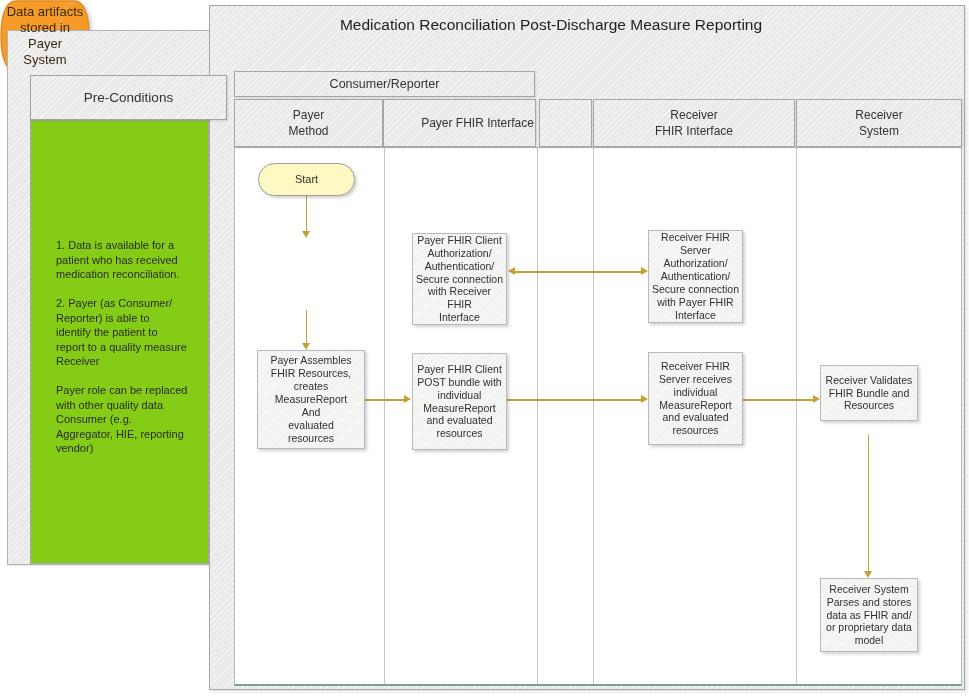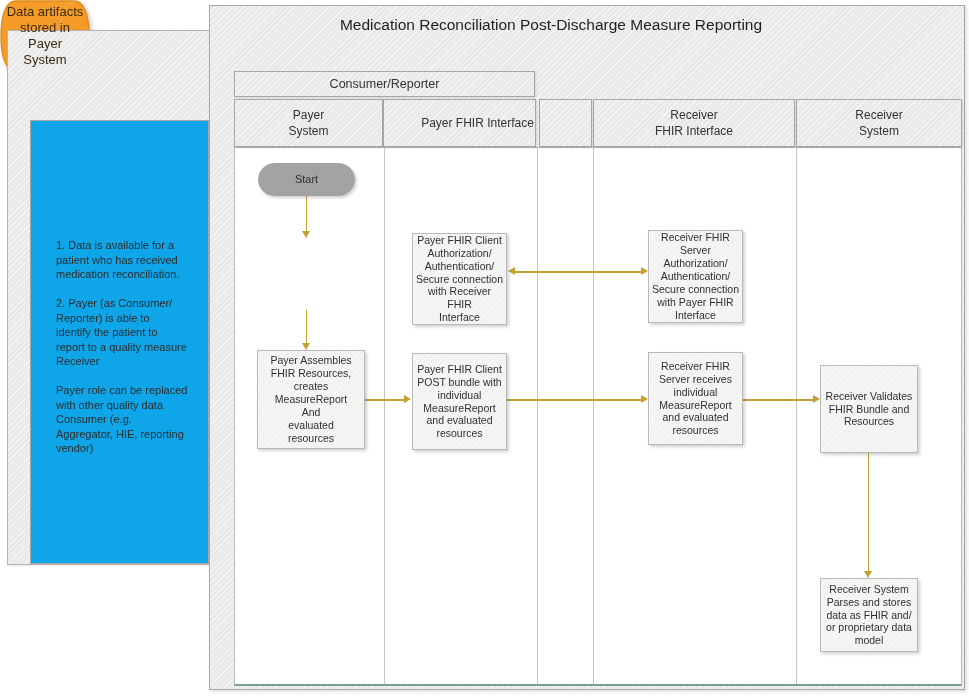--- a/index.html
+++ b/index.html
@@ -22,21 +22,21 @@
   }
   #precond-header {
     left:30px; top:75px; width:197px; height:45px; z-index:6;
     border:1px solid #a3a3a3;
     display:flex; align-items:center; justify-content:center;
     font-size:13.5px; color:#333;
     box-shadow:1px 1px 2px rgba(0,0,0,0.12);
   }
   #precond-body {
     left:30px; top:120px; width:179px; height:444px; z-index:2;
-    background:#0ea5e9; border:1px solid #a8a8a8;
+    background:#84cc16; border:1px solid #a8a8a8;
   }
   #precond-text {
     position:absolute; left:25px; top:117px; width:158px;
     font-size:11px; line-height:1.32; color:#2b2b2b;
     white-space:pre-line;
   }
 
   
   #main-frame {
     left:209px; top:5px; width:756px; height:685px; z-index:3;
@@ -78,36 +78,36 @@
     background:#f2f2f1;
     background-image:repeating-linear-gradient(135deg, rgba(255,255,255,0.5) 0px, rgba(255,255,255,0.5) 1px, transparent 1px, transparent 4px);
     border:1px solid #b9b9b9;
     box-shadow:2px 2px 3px rgba(0,0,0,0.18);
     display:flex; align-items:center; justify-content:center; text-align:center;
     font-size:10.5px; line-height:1.23; color:#303030;
     white-space:pre-line; padding:2px;
   }
   #node-start {
     left:258px; top:163px; width:97px; height:33px;
-    border-radius:17px; background:#a3a3a3; border:1px solid #9f9f9f;
+    border-radius:17px; background:#fef9c3; border:1px solid #9f9f9f;
     font-size:11px;
   }
   #node-data-artifacts { left:262px; top:238px; width:90px; height:72px; z-index:5; }
   #node-data-artifacts svg { position:absolute; left:0; top:0; filter:drop-shadow(2px 2px 2px rgba(0,0,0,0.25)); }
   #node-data-artifacts .cyl-label {
     position:absolute; left:4px; top:0; width:82px; height:72px; z-index:2;
     display:flex; align-items:center; justify-content:center; text-align:center;
     font-size:13px; line-height:1.23; color:#3a2a10; white-space:pre-line;
   }
   #node-payer-assembles    { left:257px; top:350px; width:108px; height:99px; }
   #node-payer-auth         { left:412px; top:233px; width:95px; height:92px; }
   #node-payer-post         { left:412px; top:353px; width:95px; height:97px; }
   #node-receiver-auth      { left:648px; top:230px; width:95px; height:93px; }
   #node-receiver-receives  { left:648px; top:352px; width:95px; height:93px; }
-  #node-receiver-validates { left:820px; top:365px; width:98px; height:88px; }
+  #node-receiver-validates { left:820px; top:365px; width:98px; height:56px; }
   #node-receiver-parses    { left:820px; top:578px; width:98px; height:74px; }
 
   
   .conn { position:absolute; z-index:4; background:#c3a135; }
   .conn.v { width:1.5px; }
   .conn.h { height:1.5px; }
   .head { position:absolute; z-index:4; width:0; height:0; }
   .head.down  { border-left:4px solid transparent; border-right:4px solid transparent; border-top:7px solid #c3a135; }
   .head.right { border-top:4px solid transparent; border-bottom:4px solid transparent; border-left:7px solid #c3a135; }
   .head.left  { border-top:4px solid transparent; border-bottom:4px solid transparent; border-right:7px solid #c3a135; }
@@ -128,32 +128,35 @@
 identify the patient to
 report to a quality measure
 Receiver
 
 Payer role can be replaced
 with other quality data
 Consumer (e.g.
 Aggregator, HIE, reporting
 vendor)</div>
   </div>
+  <div id="precond-header" class="abs hatch">
+    <span>Pre-Conditions</span>
+  </div>
 
   <div id="main-frame" class="abs hatch"></div>
   <div id="diagram-title" class="abs">
     <div>Medication Reconciliation Post-Discharge Measure Reporting</div>
   </div>
 
   <div id="lane-group" class="abs lane-hdr hatch">
     <span>Consumer/Reporter</span>
   </div>
   <div id="hdr-payer-system" class="abs lane-hdr hatch">
     <span>Payer
-System</span>
+Method</span>
   </div>
   <div id="hdr-payer-fhir" class="abs lane-hdr hatch">
     <span>Payer FHIR Interface</span>
   </div>
   <div id="hdr-gap" class="abs lane-hdr hatch">
     <span></span>
   </div>
   <div id="hdr-receiver-fhir" class="abs lane-hdr hatch">
     <span>Receiver
 FHIR Interface</span>

